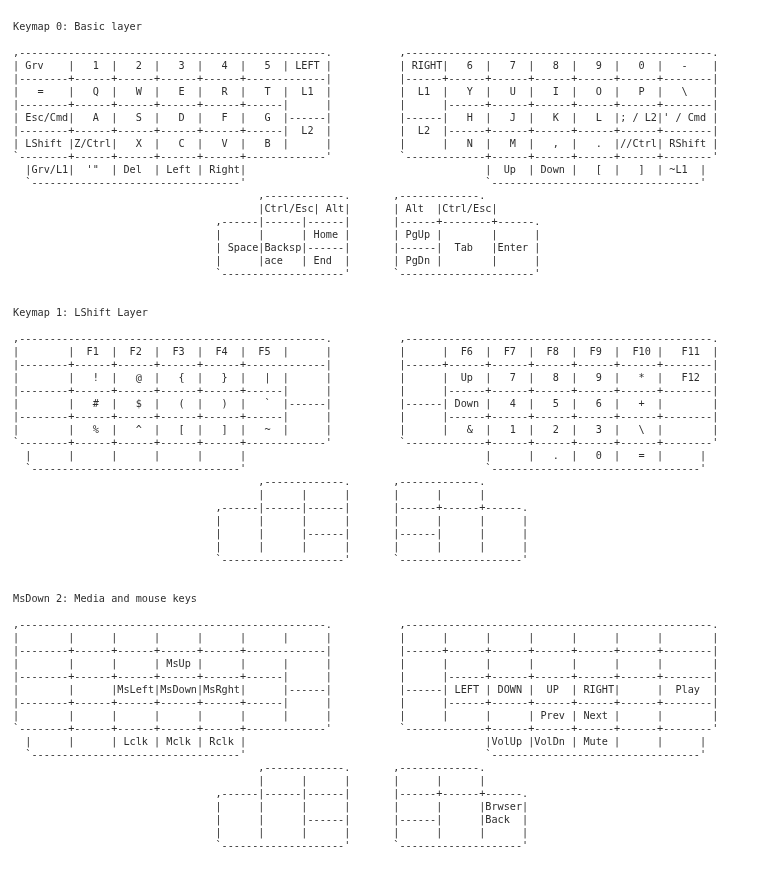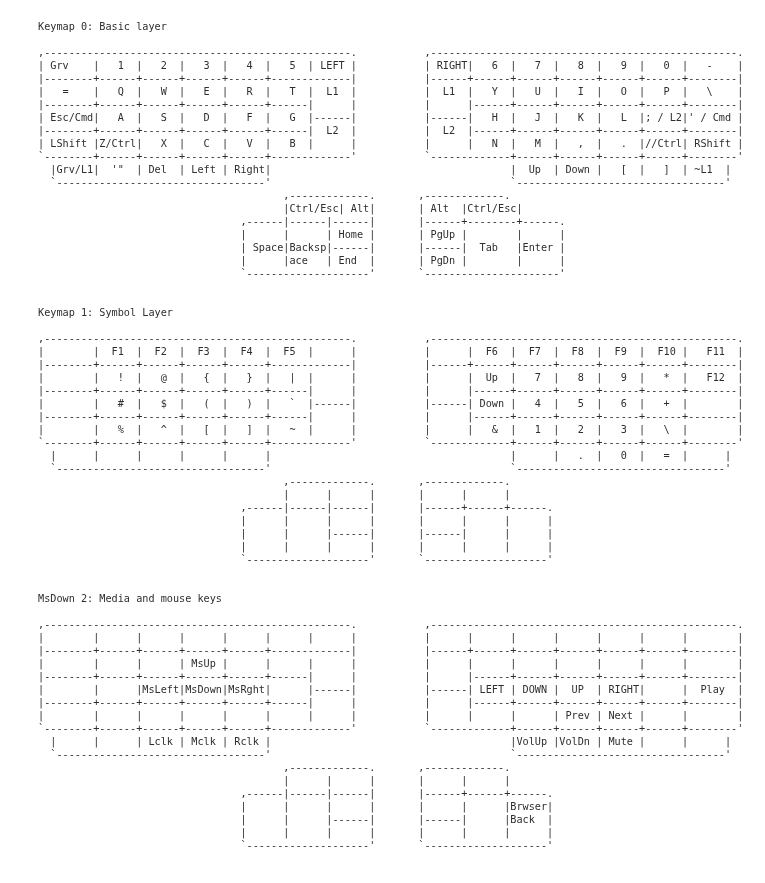--- a/index.html
+++ b/index.html
@@ -5,21 +5,21 @@
   html, body {
     margin: 0;
     padding: 0;
     background: #ffffff;
   }
   .doc {
     box-sizing: border-box;
     width: 765px;
     height: 883px;
     overflow: hidden;
-    padding: 20px 8px 8px 38px;
+    padding: 20px 8px 8px 13px;
     font-family: "DejaVu Sans Mono", "Liberation Mono", monospace;
     font-size: 10.2px;
     line-height: 13px;
     color: #2e2e2e;
     background: #ffffff;
   }
   .keymap-section {
     margin: 0 0 26px 0;
   }
   .keymap-title {
@@ -56,21 +56,21 @@
                                         ,-------------.       ,-------------.
                                         |Ctrl/Esc| Alt|       | Alt  |Ctrl/Esc|
                                  ,------|------|------|       |------+--------+------.
                                  |      |      | Home |       | PgUp |        |      |
                                  | Space|Backsp|------|       |------|  Tab   |Enter |
                                  |      |ace   | End  |       | PgDn |        |      |
                                  `--------------------'       `----------------------'</pre>
   </section>
 
   <section class="keymap-section">
-    <pre class="keymap-title">Keymap 1: Symbol Layer</pre>
+    <pre class="keymap-title">Keymap 1: LShift Layer</pre>
     <pre class="keymap-art">,--------------------------------------------------.           ,--------------------------------------------------.
 |        |  F1  |  F2  |  F3  |  F4  |  F5  |      |           |      |  F6  |  F7  |  F8  |  F9  |  F10 |   F11  |
 |--------+------+------+------+------+-------------|           |------+------+------+------+------+------+--------|
 |        |   !  |   @  |   {  |   }  |   |  |      |           |      |  Up  |   7  |   8  |   9  |   *  |   F12  |
 |--------+------+------+------+------+------|      |           |      |------+------+------+------+------+--------|
 |        |   #  |   $  |   (  |   )  |   `  |------|           |------| Down |   4  |   5  |   6  |   +  |        |
 |--------+------+------+------+------+------|      |           |      |------+------+------+------+------+--------|
 |        |   %  |   ^  |   [  |   ]  |   ~  |      |           |      |   &amp;  |   1  |   2  |   3  |   \  |        |
 `--------+------+------+------+------+-------------'           `-------------+------+------+------+------+--------'
   |      |      |      |      |      |                                       |      |   .  |   0  |   =  |      |

